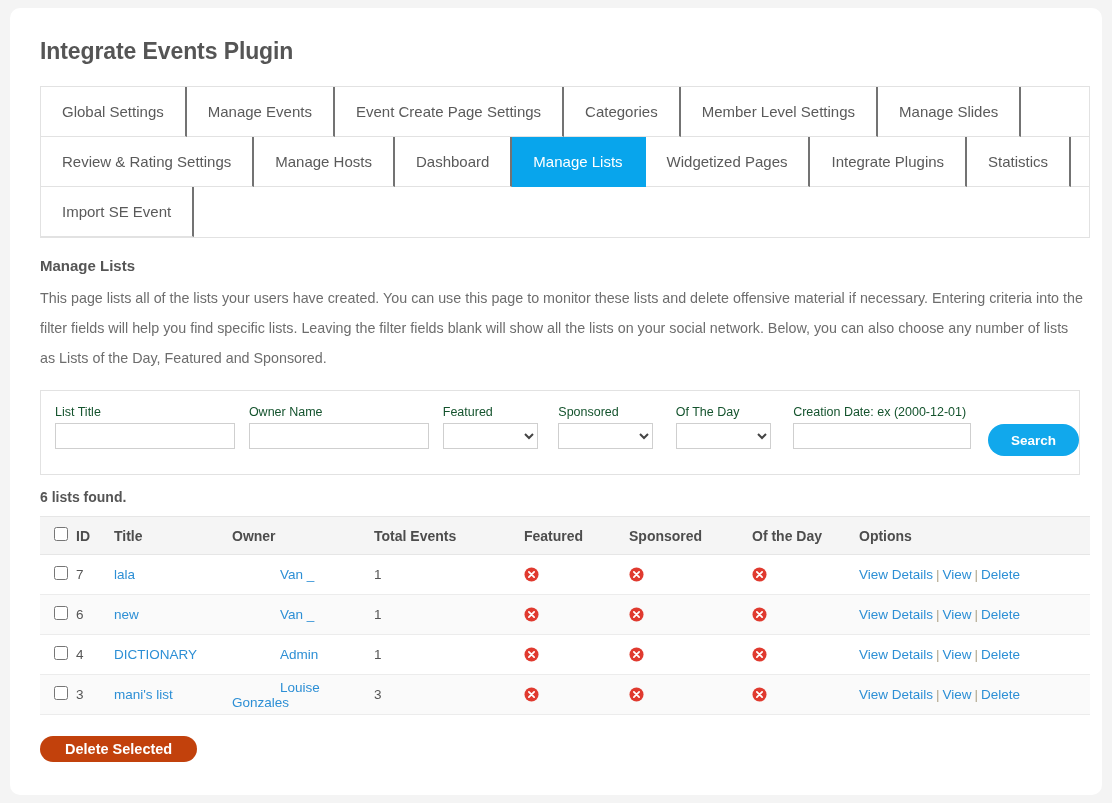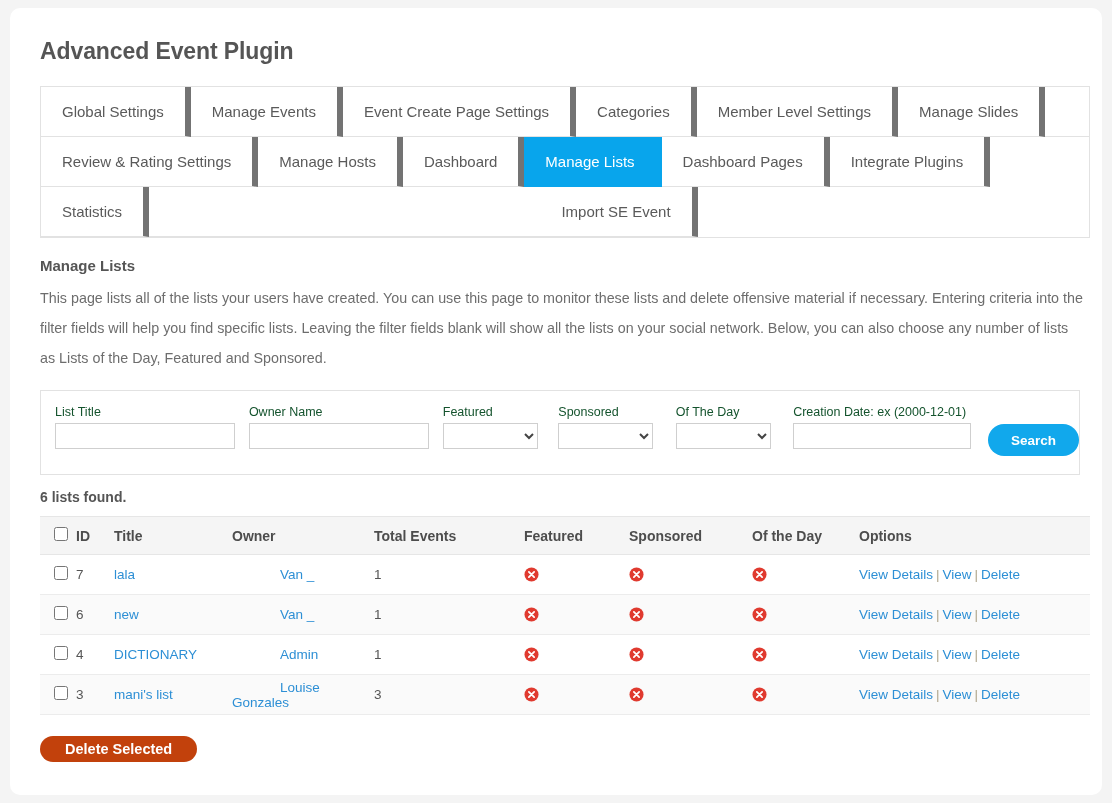--- a/index.html
+++ b/index.html
@@ -45,21 +45,21 @@
     display: flex;
     flex-wrap: wrap;
     background: #fff;
   }
   .tab {
     height: 50px;
     line-height: 50px;
     padding: 0 21px;
     font-size: 15px;
     color: #5a5a5a;
-    border-right: 6px solid #737373;
+    border-right: 2px solid #737373;
     border-bottom: 1px solid #e2e2e2;
     background: #ffffff;
     white-space: nowrap;
     cursor: pointer;
   }
   .tab.active {
     background: #08a5ec;
     color: #ffffff;
     border-right-color: #08a5ec;
     border-bottom-color: #08a5ec;
@@ -247,35 +247,35 @@
     font-weight: bold;
     font-family: "Liberation Sans", sans-serif;
     cursor: pointer;
   }
 </style>
 </head>
 <body>
 
 <div id="page-card">
 
-  <div id="app-title">Advanced Event Plugin</div>
+  <div id="app-title">Integrate Events Plugin</div>
 
   <div id="tabs-wrap">
       <div class="tab">Global Settings</div>
       <div class="tab">Manage Events</div>
       <div class="tab">Event Create Page Settings</div>
       <div class="tab">Categories</div>
       <div class="tab">Member Level Settings</div>
       <div class="tab">Manage Slides</div>
       <div class="tab-filler"></div>
       <div class="tab">Review &amp; Rating Settings</div>
       <div class="tab">Manage Hosts</div>
       <div class="tab">Dashboard</div>
       <div class="tab active">Manage Lists</div>
-      <div class="tab">Dashboard Pages</div>
+      <div class="tab">Widgetized Pages</div>
       <div class="tab">Integrate Plugins</div>
       <div class="tab">Statistics</div>
       <div class="tab-filler"></div>
       <div class="tab">Import SE Event</div>
       <div class="row-filler"></div>
     </div>
 
   <div id="section-title">Manage Lists</div>
   <div id="section-desc">This page lists all of the lists your users have created. You can use this page to monitor these lists and delete offensive material if necessary. Entering criteria into the filter fields will help you find specific lists. Leaving the filter fields blank will show all the lists on your social network. Below, you can also choose any number of lists as Lists of the Day, Featured and Sponsored.</div>
 

